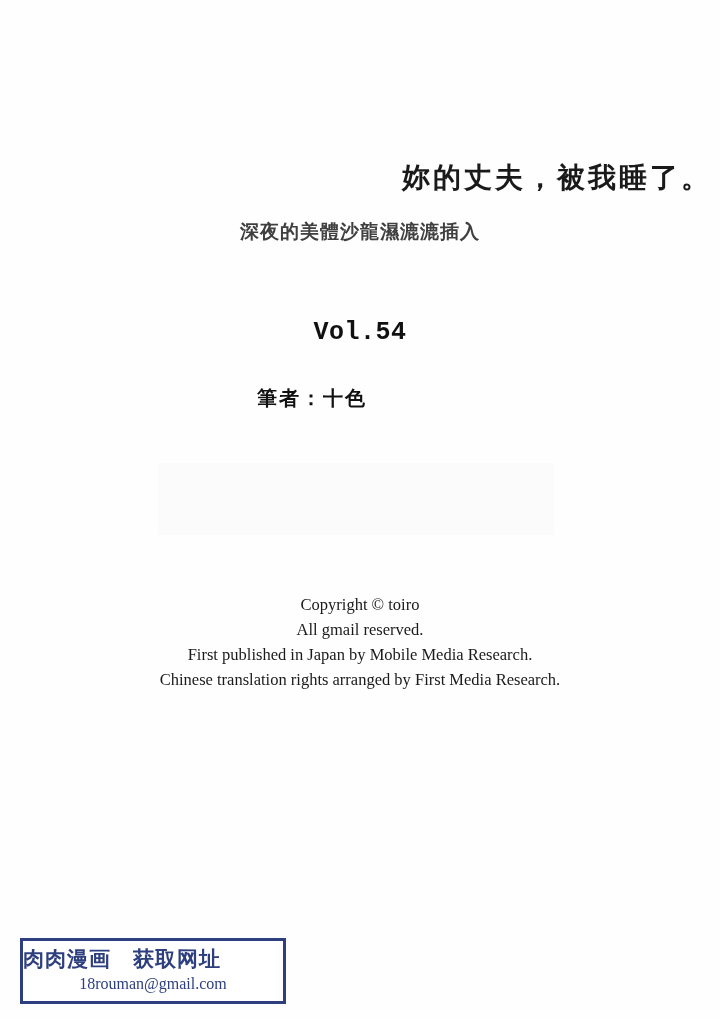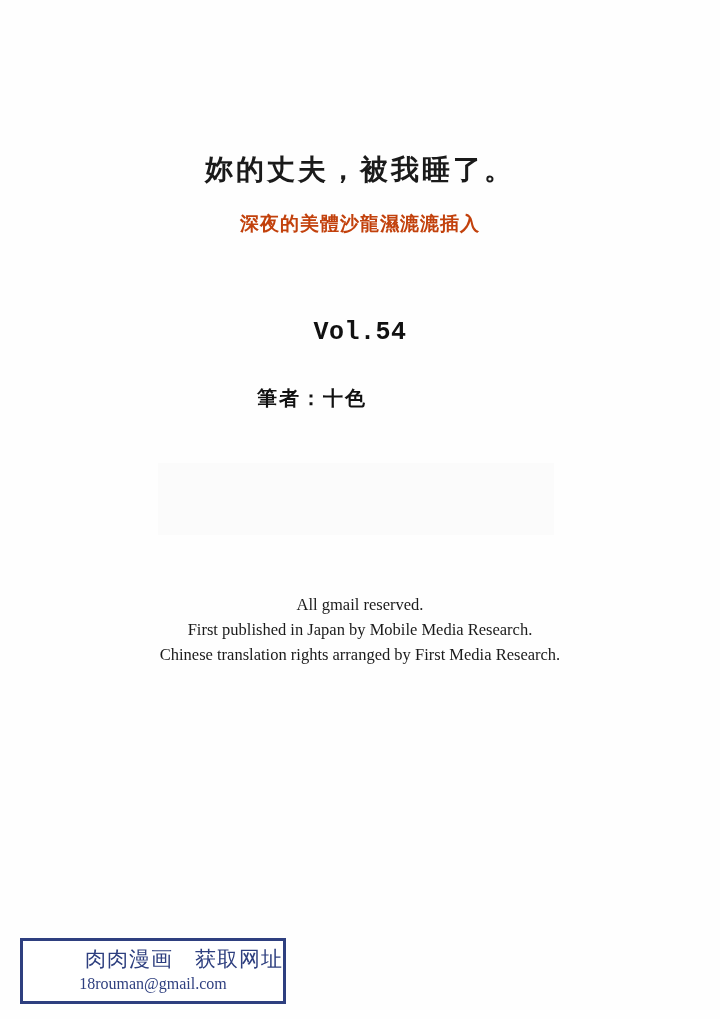--- a/index.html
+++ b/index.html
@@ -29,27 +29,28 @@
     width: 720px;
     text-align: center;
   }
   .main-title {
     font-family: "DejaVu Sans", sans-serif;
     font-size: 28px;
     font-weight: bold;
     color: #1a1a1a;
     letter-spacing: 3px;
     line-height: 1.4;
-    margin: 0;
+    margin: 8px;
+    text-align: right;
   }
   .sub-title {
     font-family: "DejaVu Sans", sans-serif;
     font-size: 19px;
     font-weight: bold;
-    color: #c2410c;
+    color: #404040;
     letter-spacing: 1px;
     margin: 22px 0 0 0;
   }
   .volume {
     position: absolute;
     left: 0;
     top: 318px;
     width: 720px;
     text-align: center;
     font-family: Liberation Mono, monospace;
@@ -98,26 +99,25 @@
     top: 938px;
     width: 266px;
     height: 66px;
     background: #ffffff;
     border: 3px solid #2e3f7f;
     box-sizing: border-box;
   }
   .wm-line1 {
     font-family: "DejaVu Sans", sans-serif;
     font-size: 21px;
-    font-weight: normal;
+    font-weight: bold;
     color: #2e3f7f;
     letter-spacing: 1px;
-    text-align: right;
+    text-align: left;
     margin-top: 4px;
-    margin-left: 20px;
   }
   .wm-line2 {
     font-family: "Liberation Serif", serif;
     font-size: 16px;
     color: #2e3f7f;
     text-align: center;
     margin-top: 2px;
   }
 </style>
 </head>
@@ -130,20 +130,21 @@
     <p class="sub-title">深夜的美體沙龍濕漉漉插入</p>
   </div>
 
   <div class="volume">Vol.54</div>
 
   <div class="author">筆者：十色</div>
 
   <div class="faint-band"></div>
 
   <div class="copyright-block">
+    <div>Copyright © toiro</div>
     <div>All gmail reserved.</div>
     <div>First published in Japan by Mobile Media Research.</div>
     <div>Chinese translation rights arranged by First Media Research.</div>
   </div>
 
   <div class="watermark">
     <div class="wm-line1">肉肉漫画　获取网址</div>
     <div class="wm-line2">18rouman@gmail.com</div>
   </div>
 

